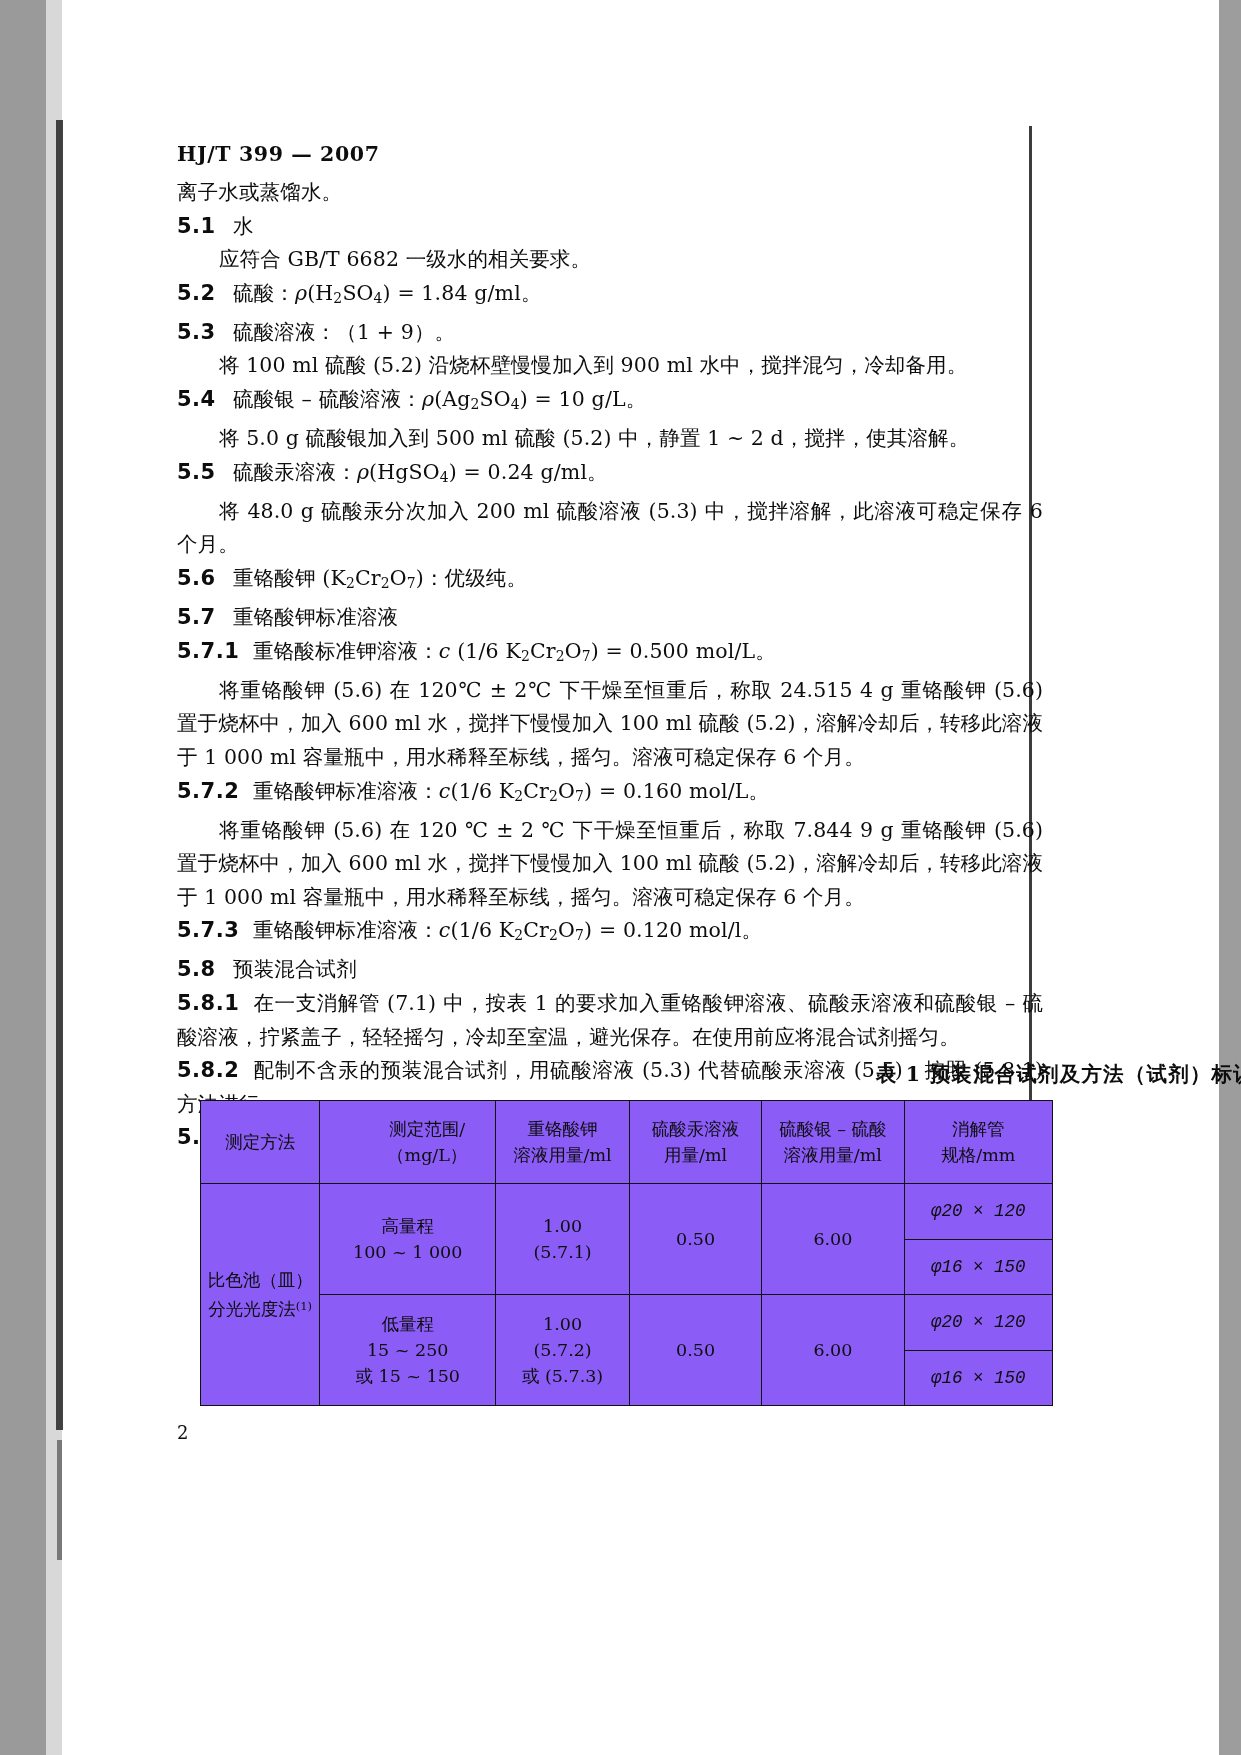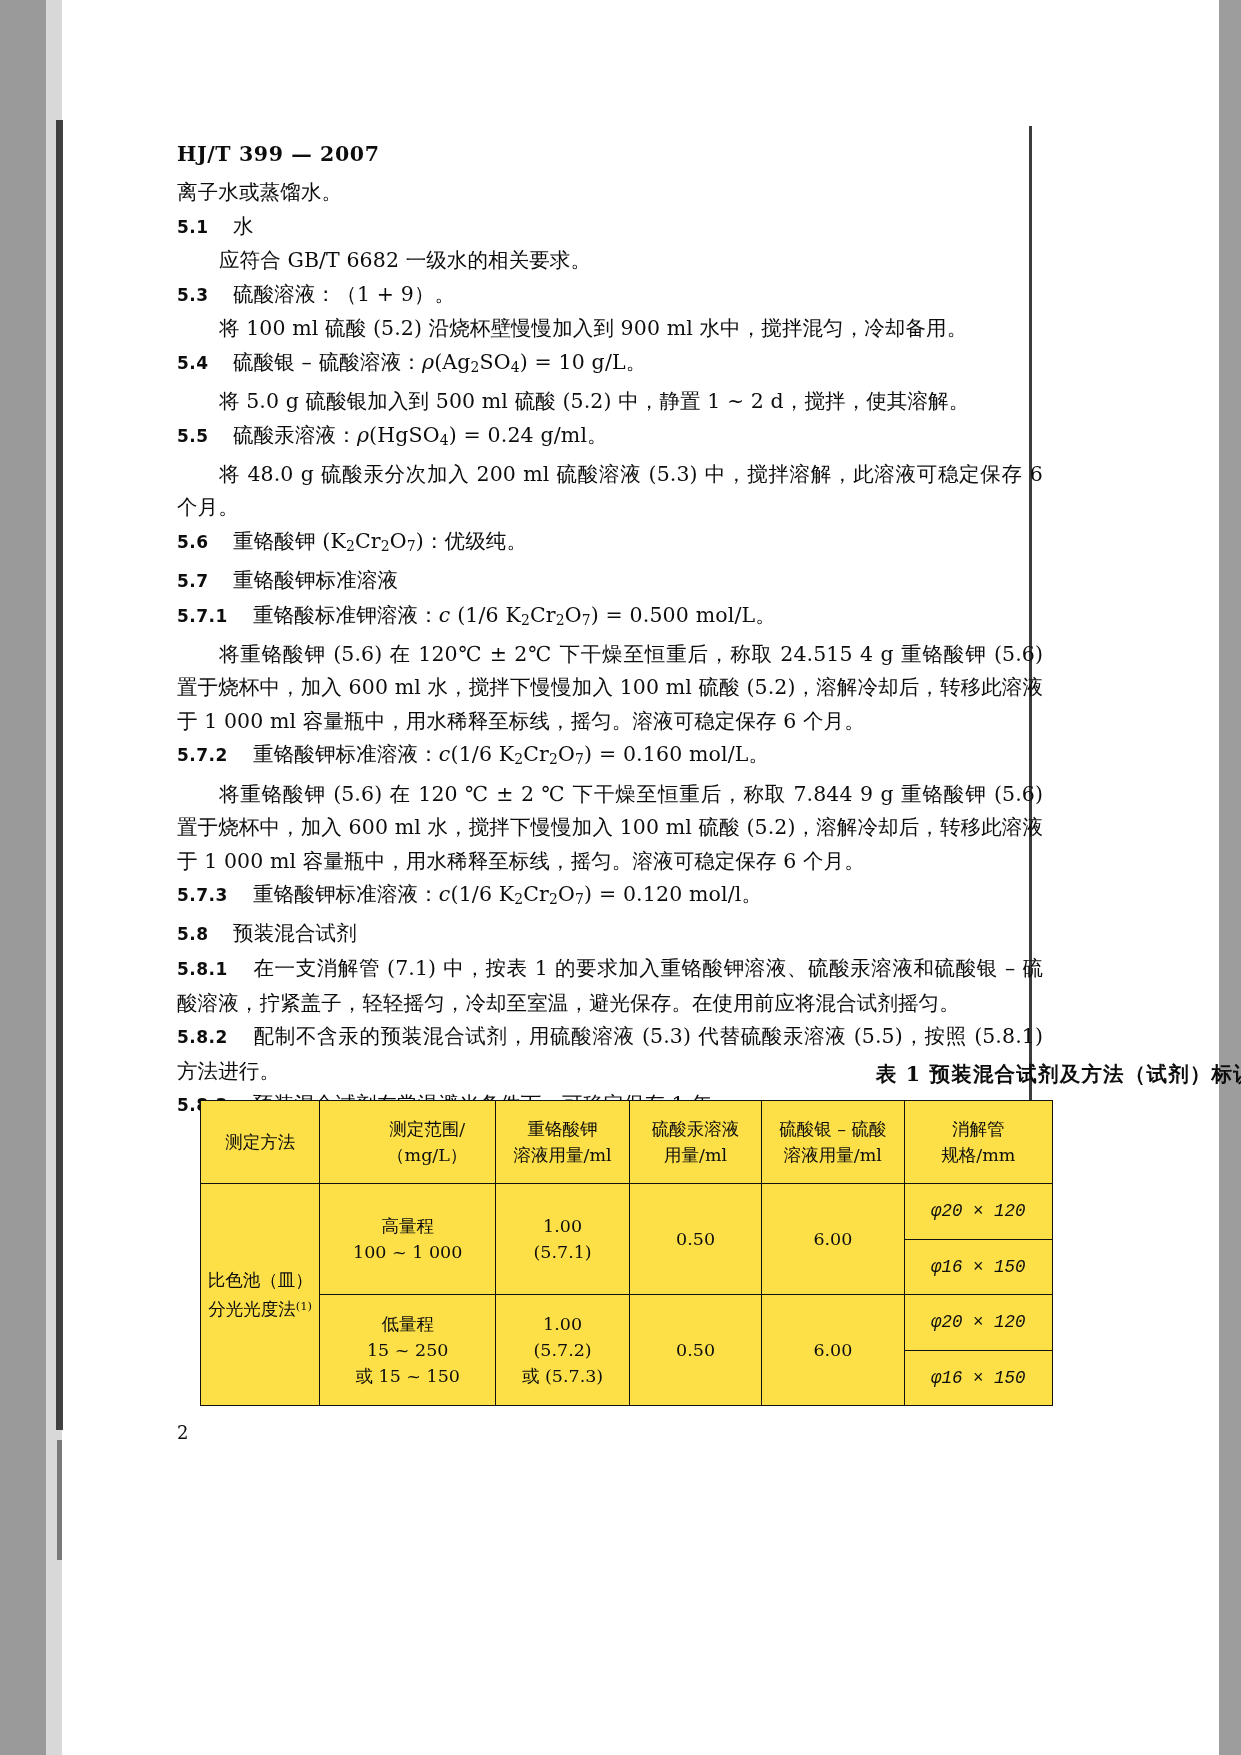--- a/index.html
+++ b/index.html
@@ -98,21 +98,21 @@
     line-height: 33.6px;
     text-align: justify;
     text-justify: inter-ideograph;
     letter-spacing: .1px;
   }
   .indent1 { text-indent: 42px; }
   .num {
     display: inline-block;
     min-width: 56px;
     font-family: "DejaVu Sans", "Liberation Sans", sans-serif;
-    font-size: 17px;
+    font-size: 21px;
     font-weight: 600;
     letter-spacing: .5px;
   }
   .num.wide { min-width: 76px; }
   .hang {
     padding-left: 0;
   }
   sub { font-size: .68em; vertical-align: -0.25em; }
   sup { font-size: .66em; vertical-align: 0.42em; }
   .ital { font-style: italic; }
@@ -128,21 +128,21 @@
     font-weight: bold;
     letter-spacing: 1.2px;
   }
   table.tbl {
     position: absolute;
     left: 186px;
     top: 1100px;
     width: 853px;
     border-collapse: collapse;
     font-size: 17.5px;
-    background: #fde047;
+    background: #8b5cf6;
   }
   table.tbl td, table.tbl th {
     border: 1.6px solid #111;
     text-align: center;
     vertical-align: middle;
     font-weight: normal;
     padding: 4px 2px;
     line-height: 26px;
   }
   table.tbl th { height: 74px; }
@@ -187,20 +187,23 @@
 
       <div class="line">离子水或蒸馏水。</div>
 
       <div class="line">
         <span class="num">5.1</span><span>水</span>
       </div>
       <div class="para indent1">
         <span>应符合 GB/T 6682 一级水的相关要求。</span>
       </div>
 
+      <div class="line">
+        <span class="num">5.2</span><span>硫酸：<span class="ital">ρ</span>(H<sub>2</sub>SO<sub>4</sub>) = 1.84 g/ml。</span>
+      </div>
 
       <div class="line">
         <span class="num">5.3</span><span>硫酸溶液：（1 + 9）。</span>
       </div>
       <div class="para indent1">
         <span>将 100 ml 硫酸 (5.2) 沿烧杯壁慢慢加入到 900 ml 水中，搅拌混匀，冷却备用。</span>
       </div>
 
       <div class="line">
         <span class="num">5.4</span><span>硫酸银 – 硫酸溶液：<span class="ital">ρ</span>(Ag<sub>2</sub>SO<sub>4</sub>) = 10 g/L。</span>

